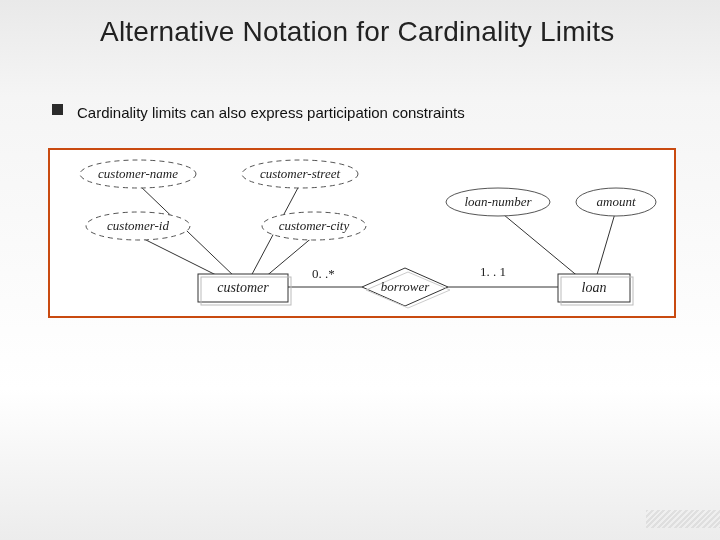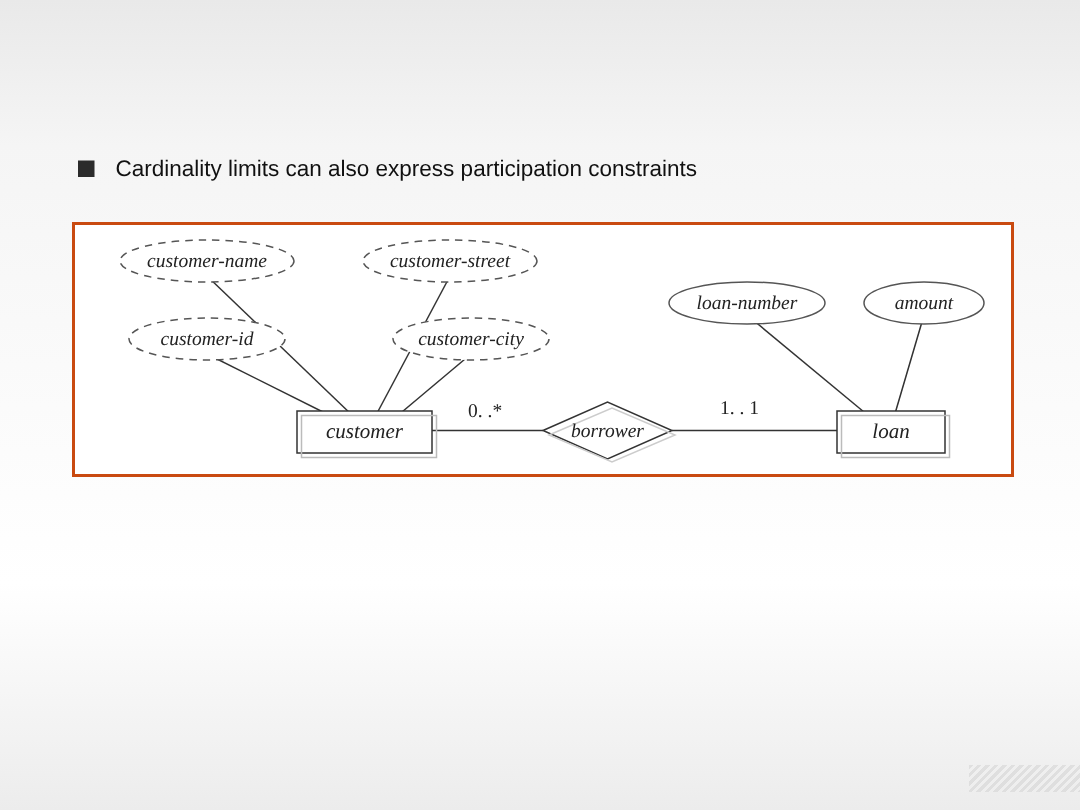--- a/index.html
+++ b/index.html
@@ -1,32 +1,33 @@
 <!DOCTYPE html>
 <html><head>
 <meta charset="utf-8">
 <style>
   html,body{margin:0;padding:0;width:720px;height:540px;font-family:Arial,Helvetica,sans-serif;background:#fefefe;overflow:hidden}
   .slide{width:720px;height:540px;position:relative;
     background:linear-gradient(to bottom,#e9e9e9 0%,#f5f5f5 18%,#ffffff 72%,#ececec 100%)}
   .title{position:absolute;left:100px;top:16px;font-size:28px;color:#222;font-weight:400;letter-spacing:0.2px}
-  .bullet-row{position:absolute;left:52px;top:104px;display:flex;align-items:center;gap:14px}
+  .bullet-row{position:absolute;left:52px;top:104px;display:flex;gap:14px}
   .bullet-sq{width:11px;height:11px;background:#2b2b2b}
   .bullet-text{font-size:15px;color:#111}
   .diagram-frame{position:absolute;left:48px;top:148px;width:624px;height:166px;
     border:2px solid #c94a10;background:#fff}
   .hatch{position:absolute;right:0;bottom:12px;width:74px;height:18px;
     background:repeating-linear-gradient(135deg,#cfcfcf 0 2px,transparent 2px 4px);opacity:.5}
   svg{position:absolute;left:0;top:0}
 </style>
 </head>
 <body>
 
 <div class="slide">
 
+  <div class="title">Alternative Notation for Cardinality Limits</div>
 
   <div class="bullet-row">
     <div class="bullet-sq"></div>
     <div class="bullet-text">Cardinality limits can also express participation constraints</div>
   </div>
 
   <div class="diagram-frame">
     <svg width="624" height="166" viewBox="0 0 624 166">
 
       <line x1="88" y1="34" x2="186" y2="128" stroke="#333" stroke-width="1"></line>

